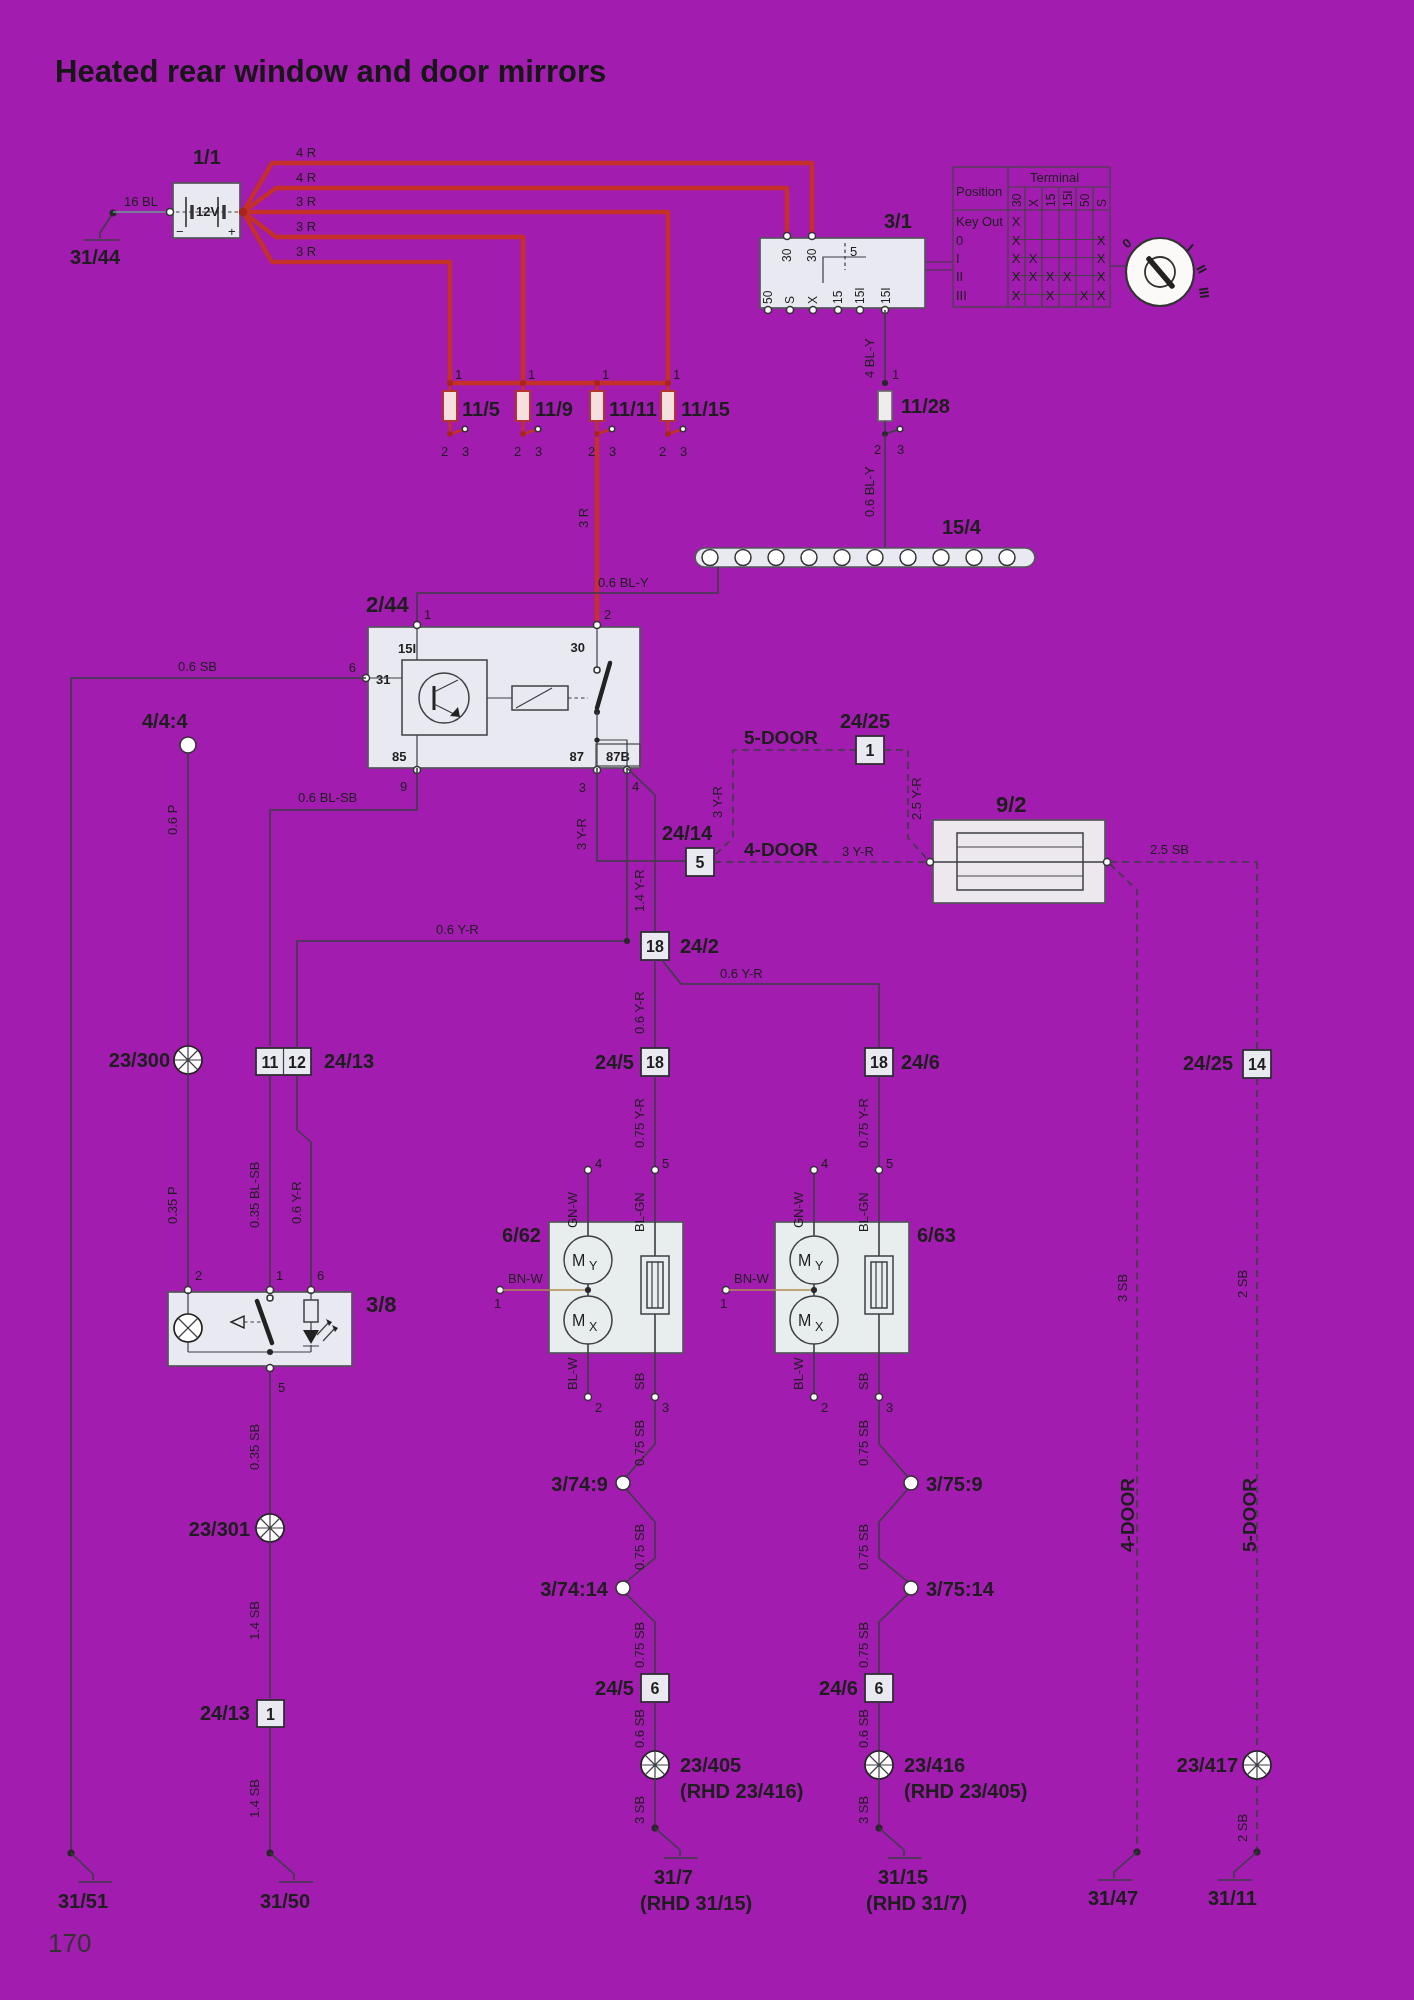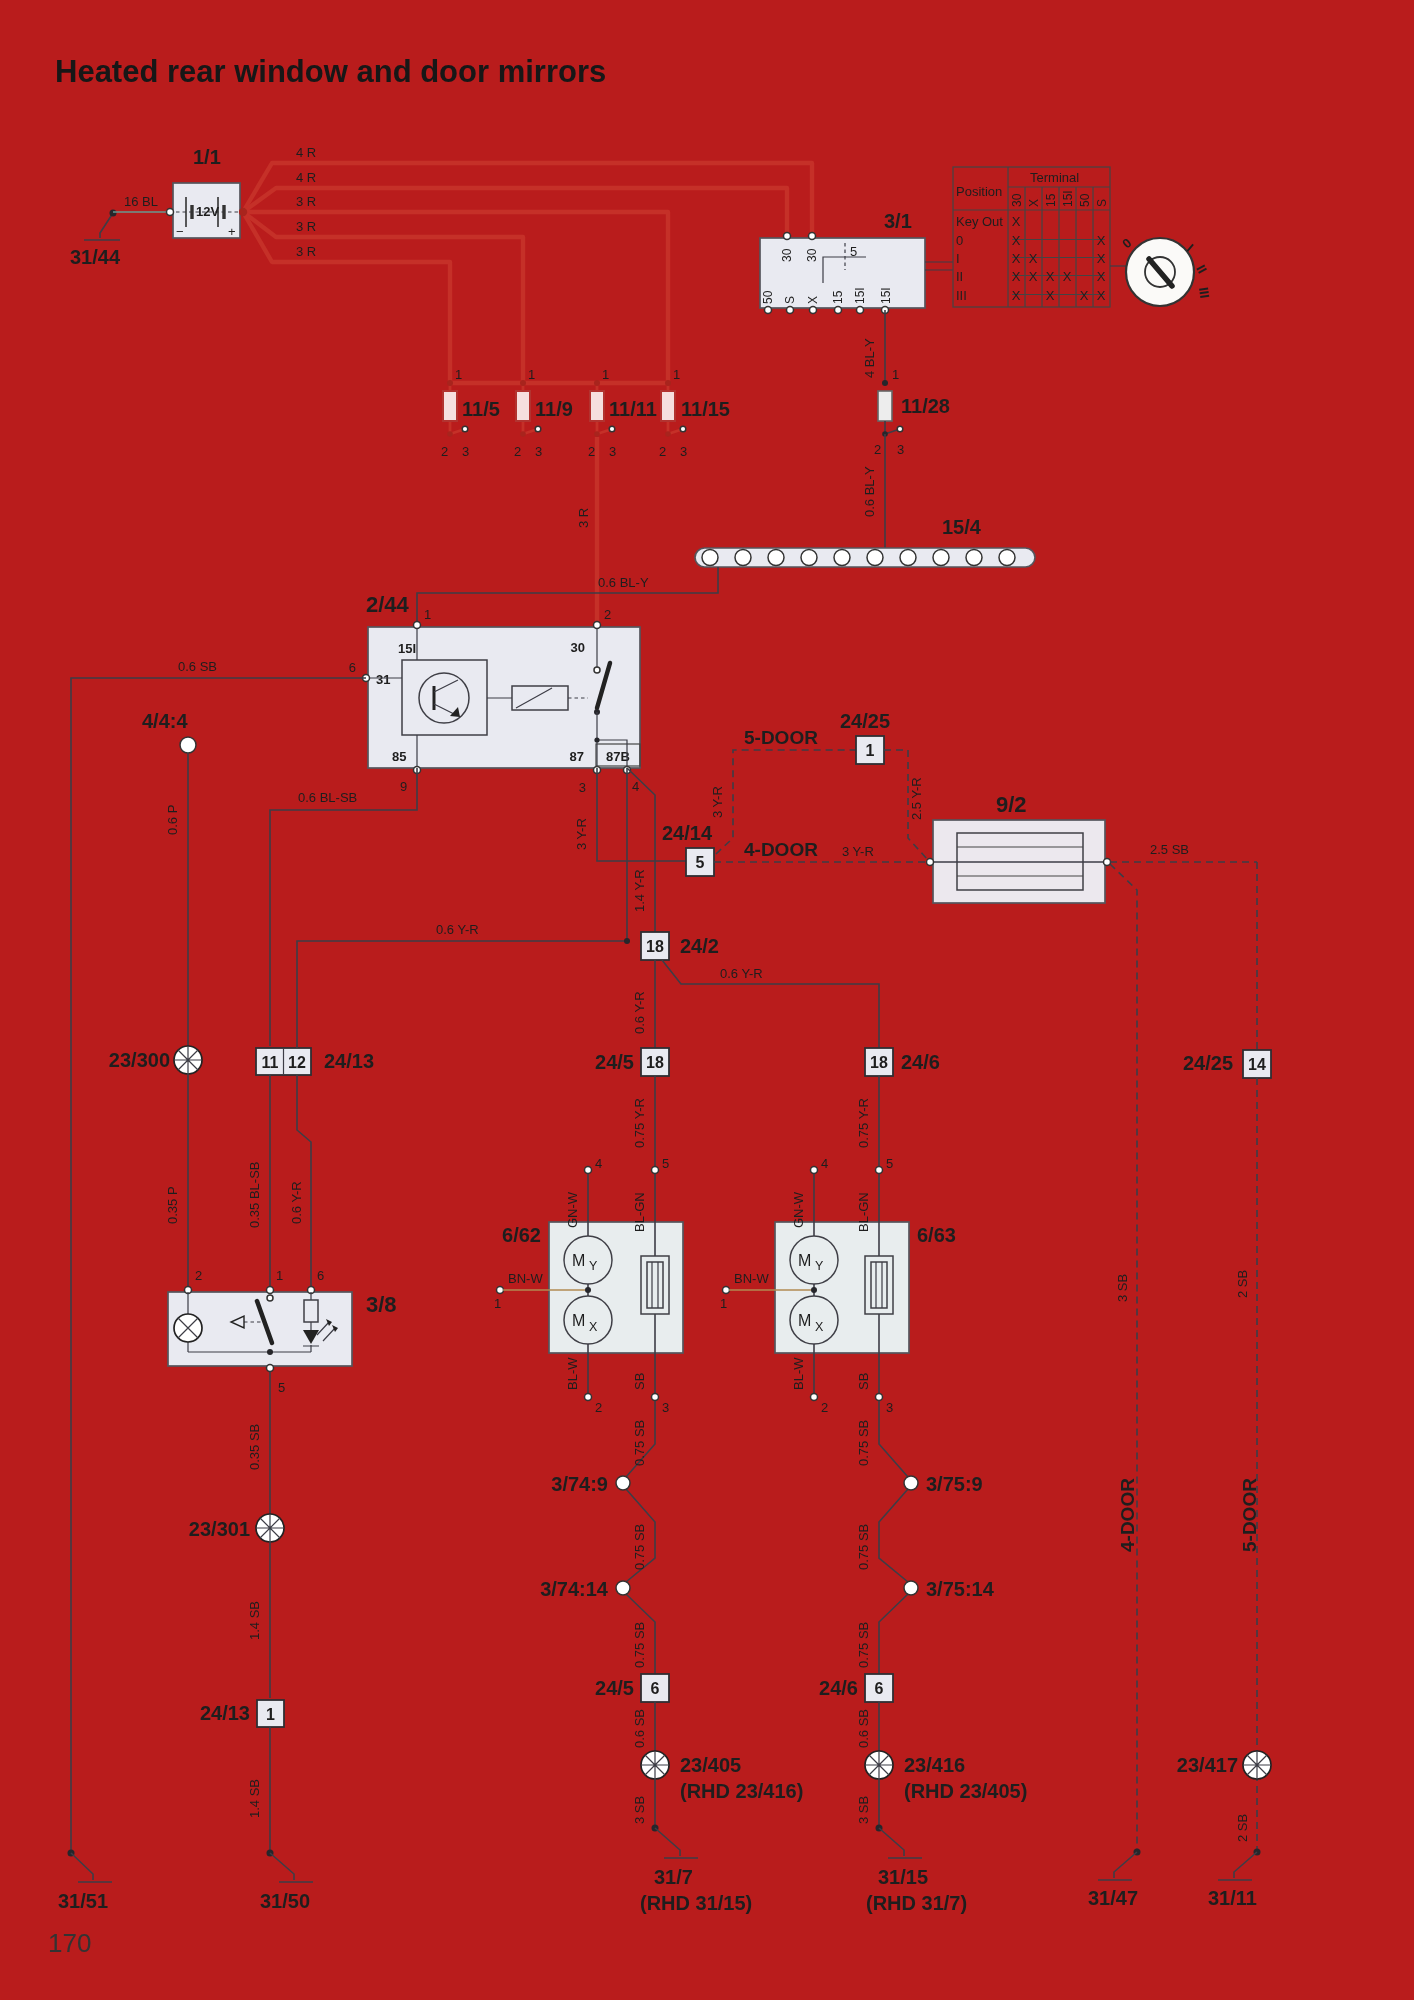--- a/index.html
+++ b/index.html
@@ -1,16 +1,16 @@
 <!DOCTYPE html>
 <html><head>
 <meta charset="utf-8">
 <style>
   html,body{margin:0;padding:0;background:#f7f6f3;}
-  #page{width:1414px;height:2000px;position:relative;background:#b91c1c;}
+  #page{width:1414px;height:2000px;position:relative;background:#a21caf;}
   svg{display:block}
   text{font-family:"Liberation Sans",sans-serif;fill:#1e1e1e}
   .tt{font-size:31px;font-weight:bold;fill:#171717}
   .id{font-size:20px;font-weight:bold}
   .id2{font-size:22px;font-weight:bold}
   .pn{font-size:13px}
   .cn{font-size:16px;font-weight:bold}
   .tb{font-size:13px}
   .tbs{font-size:12px}
   .pg{font-size:26px;fill:#333}

